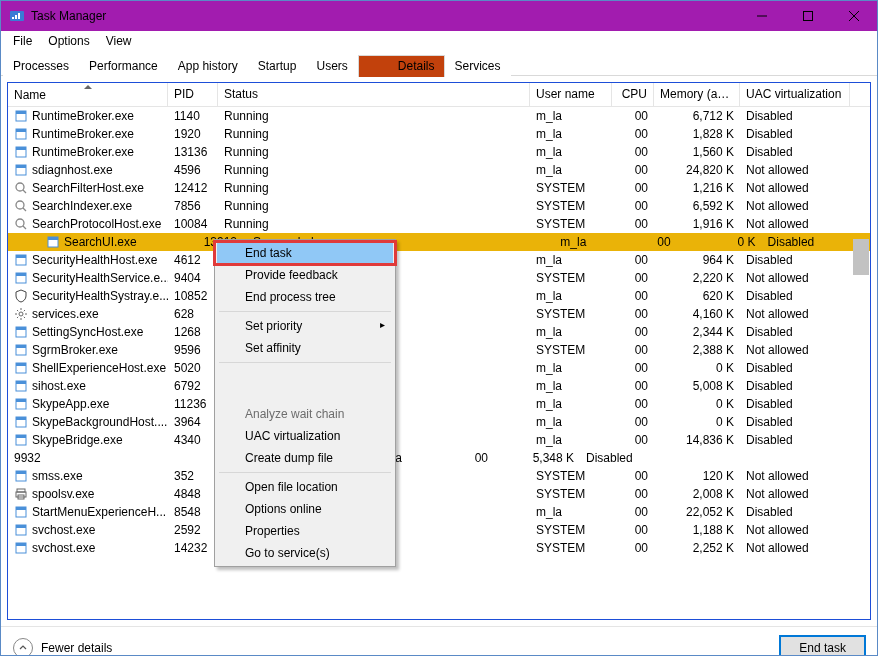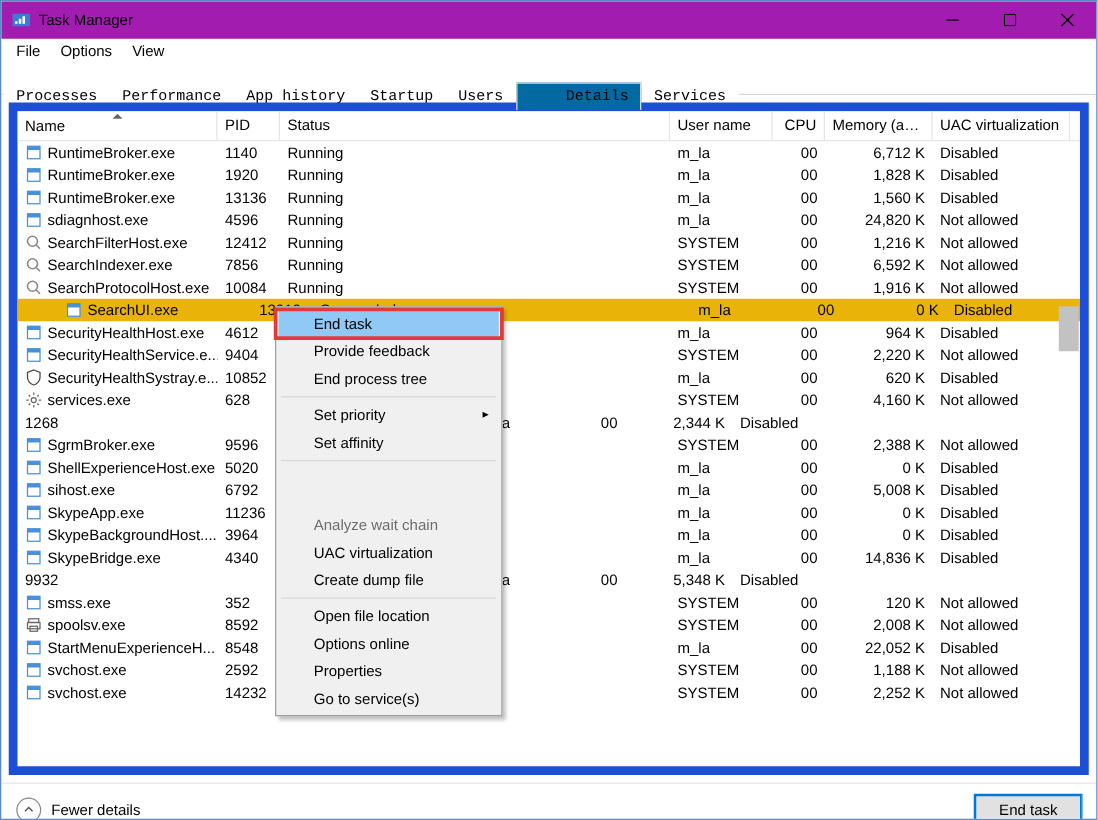--- a/index.html
+++ b/index.html
@@ -48,38 +48,37 @@
       border-bottom: 1px solid #d9d9d9;
       margin-top: 2px;
       padding-left: 2px;
       font-size: 12px;
     }
     .tab {
       padding: 3px 9px 4px 9px;
       border: 1px solid transparent;
       border-bottom: none;
       position: relative;
-      top: 13px;
+      top: 2px;
       background: #fff;
-      font-family: Liberation Mono, monospace;
     }
     .tab.active {
       border-color: #d9d9d9;
-      background: #0369a1;
+      background: #c2410c;
       z-index: 1;
       padding-left: 39px;
     }
     
     .main {
       height: 550px;
       padding: 6px;
       position: relative;
     }
     .tablewrap {
-      border: 7px solid #1d4ed8;
+      border: 1px solid #1d4ed8;
       height: 100%;
       overflow: hidden;
       position: relative;
     }
     .thead {
       display: flex;
       height: 24px;
       background: #fff;
       border-bottom: 1px solid #e5e5e5;
       font-size: 12px;
@@ -471,20 +470,29 @@
             <span>services.exe</span>
           </div>
           <div class="cell c-pid">628</div>
           <div class="cell c-status"></div>
           <div class="cell c-user">SYSTEM</div>
           <div class="cell c-cpu">00</div>
           <div class="cell c-mem">4,160 K</div>
           <div class="cell c-uac">Not allowed</div>
         </div>
         <div class="row">
+          <div class="cell c-name">
+            <span class="proc-icon">
+              <svg width="14" height="14" viewBox="0 0 14 14">
+                <rect x="2" y="2" width="10" height="10" fill="#fff" stroke="#4a90d9" stroke-width="1"></rect>
+                <rect x="2" y="2" width="10" height="3" fill="#4a90d9"></rect>
+              </svg>
+            </span>
+            <span>SettingSyncHost.exe</span>
+          </div>
           <div class="cell c-pid">1268</div>
           <div class="cell c-status"></div>
           <div class="cell c-user">m_la</div>
           <div class="cell c-cpu">00</div>
           <div class="cell c-mem">2,344 K</div>
           <div class="cell c-uac">Disabled</div>
         </div>
         <div class="row">
           <div class="cell c-name">
             <span class="proc-icon">
@@ -616,21 +624,21 @@
           <div class="cell c-name">
             <span class="proc-icon">
               <svg width="14" height="14" viewBox="0 0 14 14">
                 <rect x="3" y="2" width="8" height="3" fill="none" stroke="#666"></rect>
                 <rect x="2" y="5" width="10" height="5" fill="none" stroke="#666"></rect>
                 <rect x="4" y="8" width="6" height="4" fill="none" stroke="#666"></rect>
               </svg>
             </span>
             <span>spoolsv.exe</span>
           </div>
-          <div class="cell c-pid">8592</div>
+          <div class="cell c-pid">4848</div>
           <div class="cell c-status"></div>
           <div class="cell c-user">SYSTEM</div>
           <div class="cell c-cpu">00</div>
           <div class="cell c-mem">2,008 K</div>
           <div class="cell c-uac">Not allowed</div>
         </div>
         <div class="row">
           <div class="cell c-name">
             <span class="proc-icon">
               <svg width="14" height="14" viewBox="0 0 14 14">

